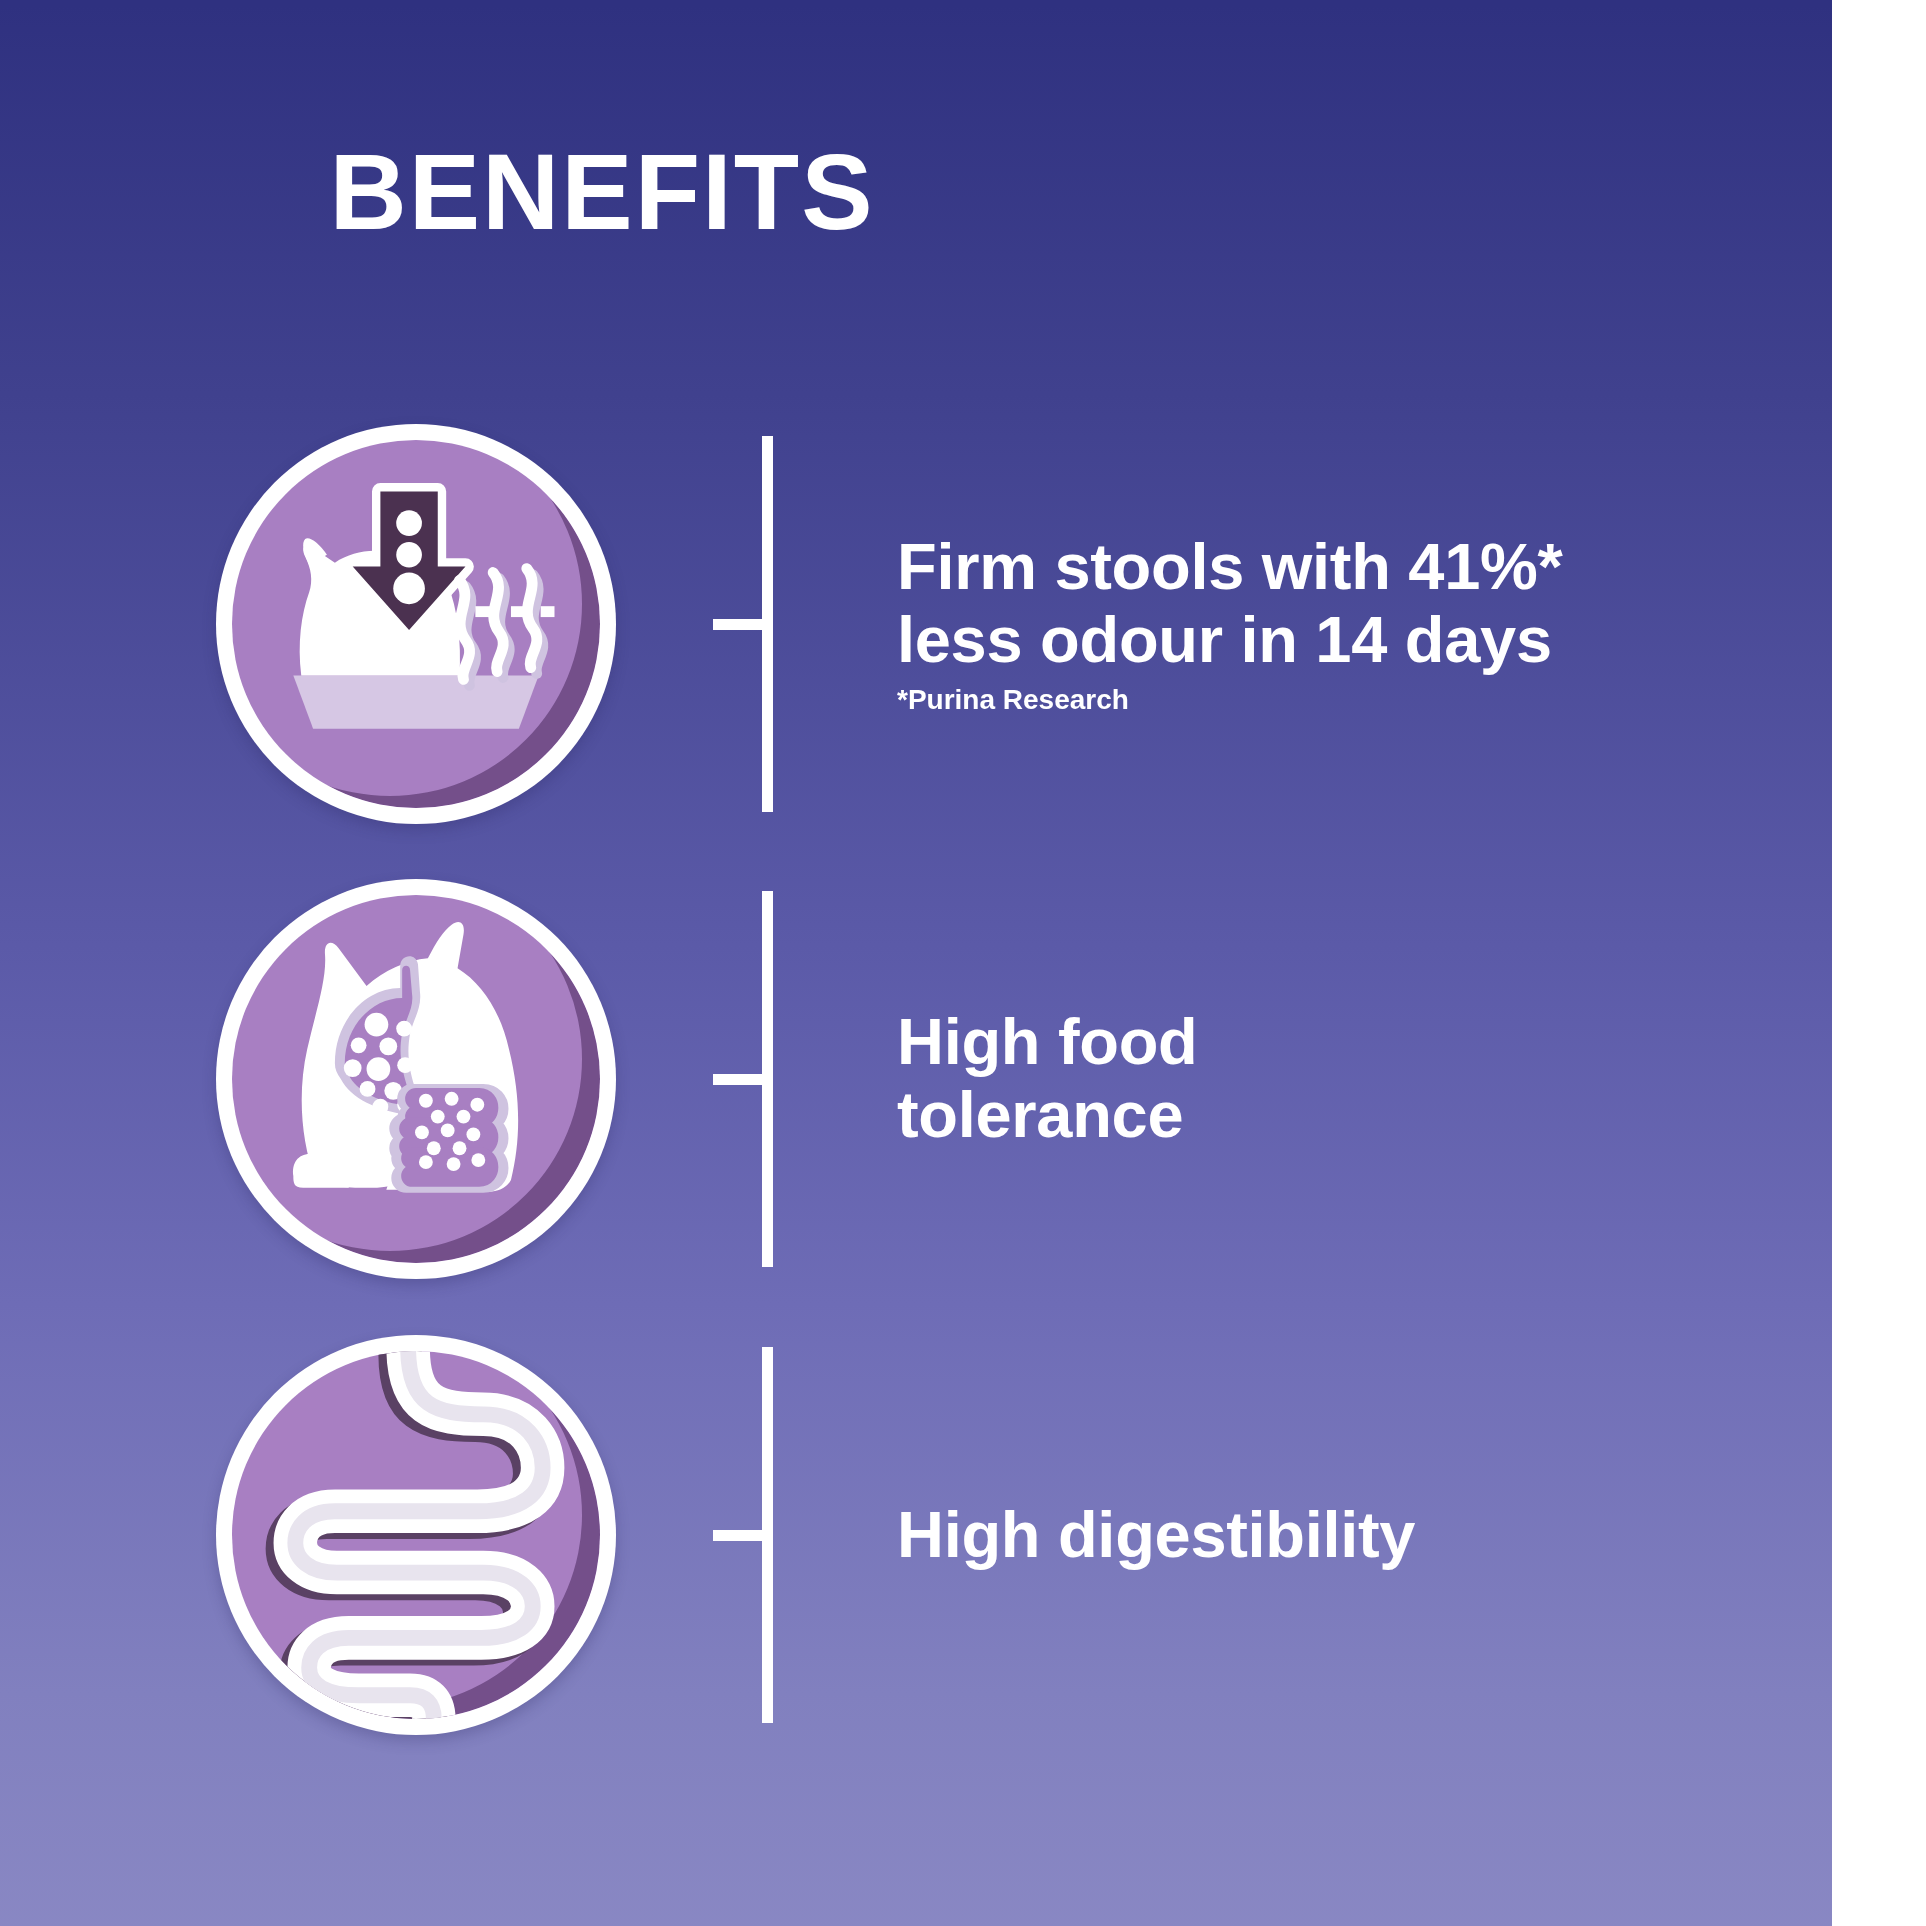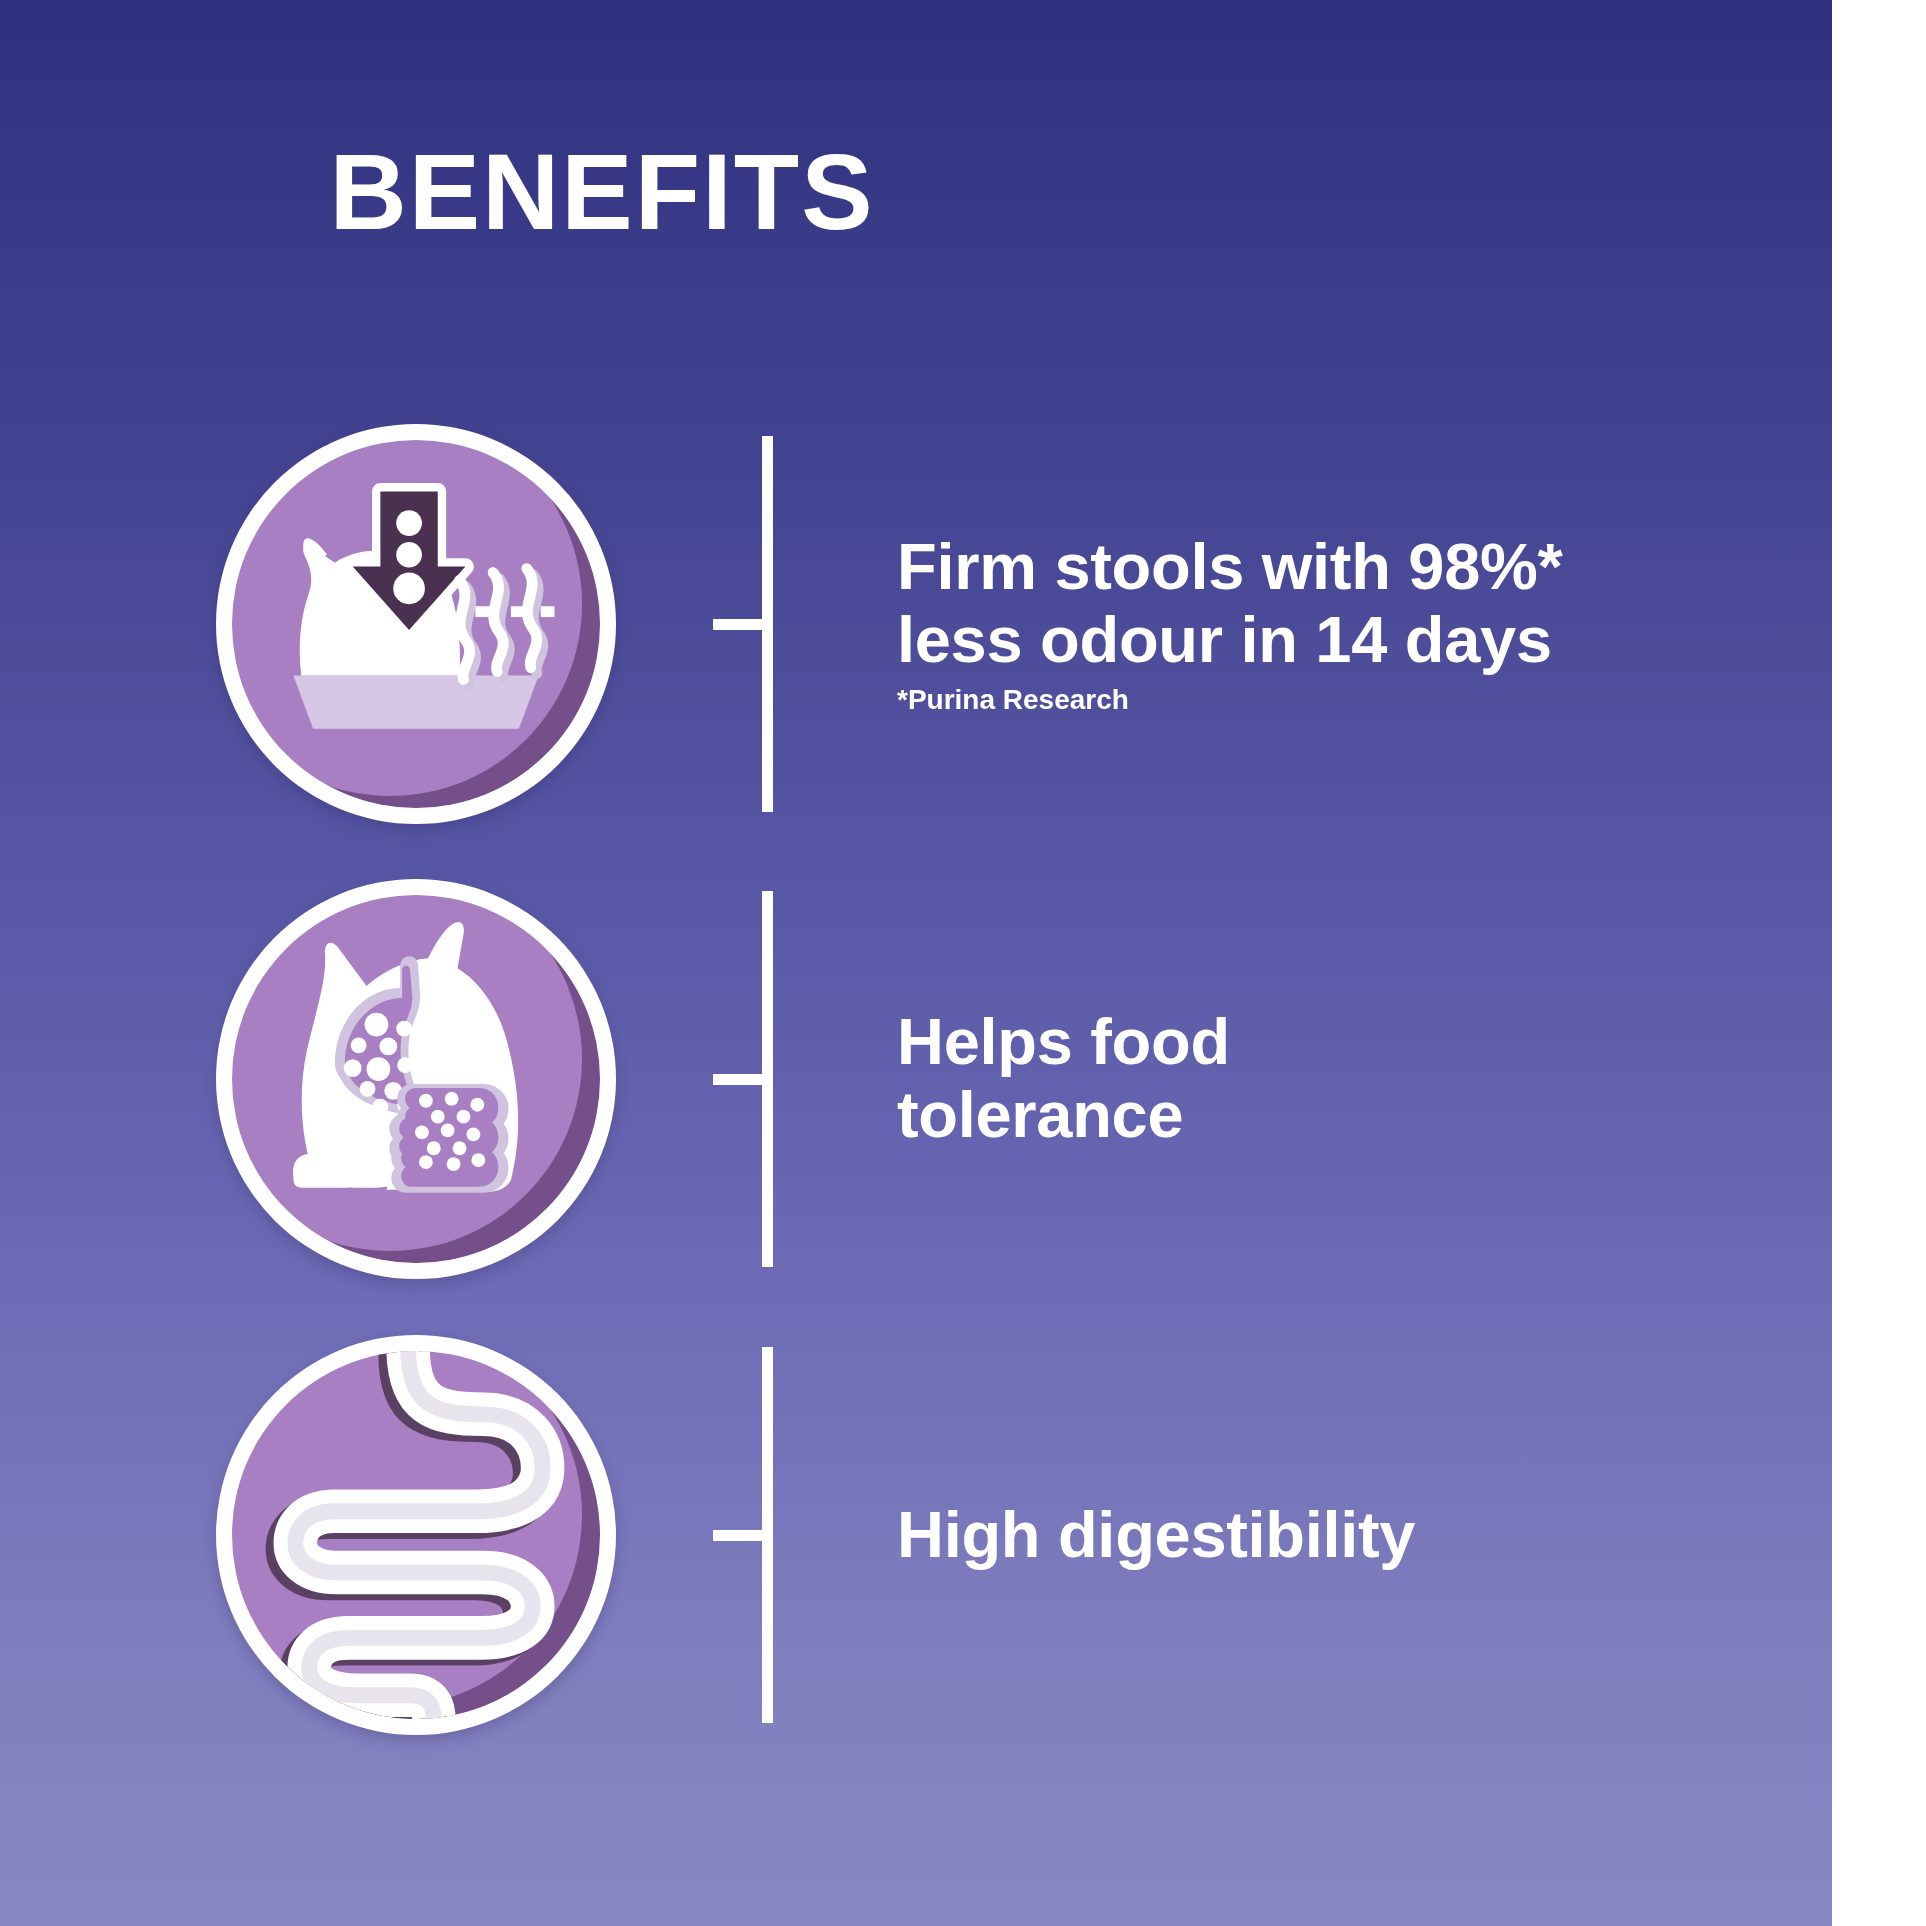--- a/index.html
+++ b/index.html
@@ -221,21 +221,21 @@
         </svg>
       </div>
     </div>
 
     <div class="connector">
       <div class="v-rule"></div>
       <div class="tick"></div>
     </div>
 
     <div class="benefit-text">
-      <div class="benefit-head">Firm stools with 98%*
+      <div class="benefit-head">Firm stools with 41%*
 less odour in 14 days</div>
       <div class="benefit-note">*Purina Research</div>
     </div>
   </div>
 
   <div class="row row-2">
 
     <div class="badge">
       <div class="badge-ring"></div>
       <div class="badge-disc"></div>
@@ -323,21 +323,21 @@
         </svg>
       </div>
     </div>
 
     <div class="connector">
       <div class="v-rule"></div>
       <div class="tick"></div>
     </div>
 
     <div class="benefit-text">
-      <div class="benefit-head">Helps food
+      <div class="benefit-head">High food
 tolerance</div>
 
     </div>
   </div>
 
   <div class="row row-3">
 
     <div class="badge">
       <div class="badge-ring"></div>
       <div class="badge-disc"></div>

